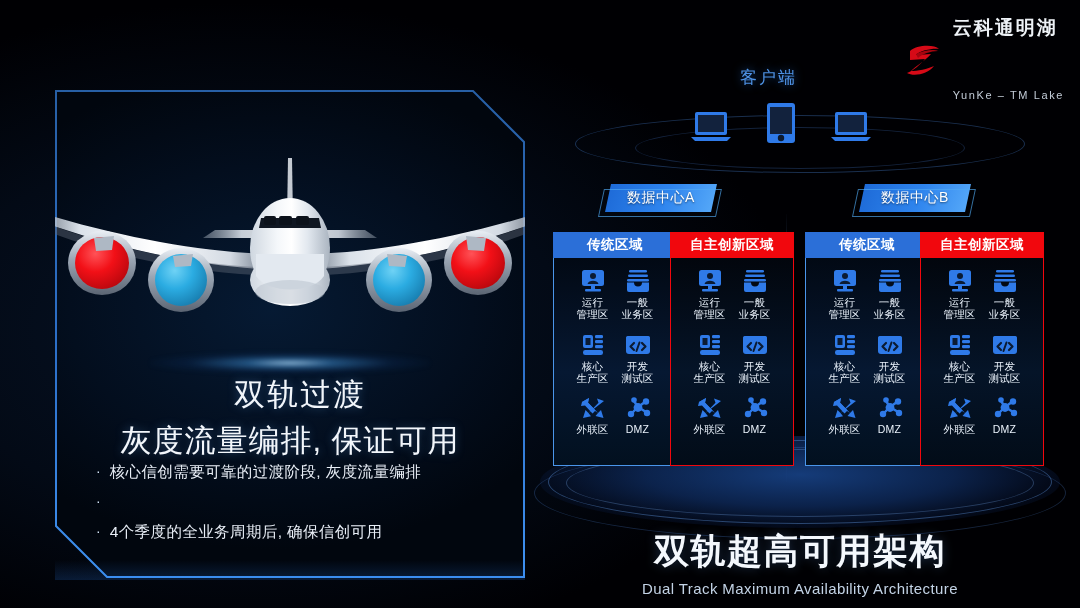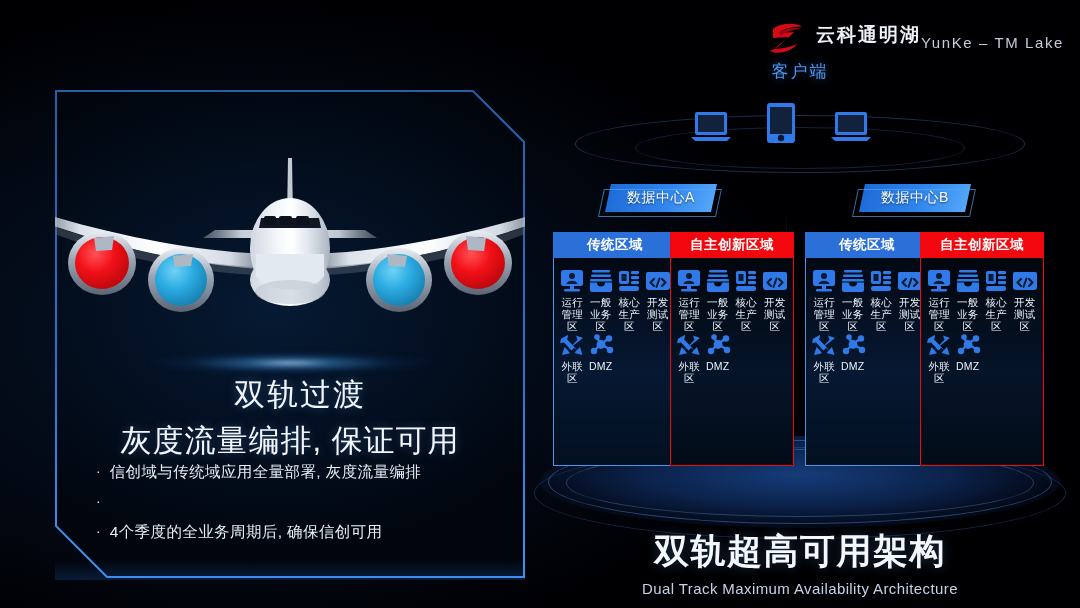--- a/index.html
+++ b/index.html
@@ -21,23 +21,23 @@
   
   .title {
     position: absolute; left: 112px; top: 22px;
     font-size: 30px; font-weight: 700; letter-spacing: 1px;
     color: #2a7fe0;
     text-shadow: 0 0 14px rgba(32,110,210,.65), 0 0 3px rgba(120,180,255,.5);
     white-space: nowrap;
   }
   .logo { position: absolute; right: 16px; top: 18px; display: flex; align-items: center; gap: 9px; }
   .logo-mark { width: 40px; height: 40px; position: relative; }
-  .logo-text { display: flex; flex-direction: row; line-height: 1.05; }
+  .logo-text { display: flex; flex-direction: column; line-height: 1.05; gap: 35px; }
   .logo-cn { font-size: 19px; font-weight: 700; color: #eef2f7; letter-spacing: 2px; }
-  .logo-en { font-size: 15px; color: #c3ccd8; letter-spacing: 1.6px; margin-top: 10px; }
+  .logo-en { font-size: 11px; color: #c3ccd8; letter-spacing: 1.6px; margin-top: 17px; }
 
   
   .panel {
     position: absolute; left: 55px; top: 90px; width: 470px; height: 488px;
     background:
       radial-gradient(ellipse 420px 300px at 46% 45%, #061a33 0%, #030e1e 48%, #01060e 80%);
     clip-path: polygon(0 0, 418px 0, 470px 52px, 470px 488px, 52px 488px, 0 436px);
   }
   .panel-border {
     position: absolute; left: 55px; top: 90px; width: 470px; height: 488px;
@@ -62,21 +62,21 @@
   .headline .l1 { font-size: 31px; font-weight: 400; letter-spacing: 2px; text-shadow: 0 0 10px rgba(110,175,255,.35); margin-left: 20px; }
   .headline .l2 { font-size: 31px; font-weight: 400; letter-spacing: 1px; margin-top: 4px; text-shadow: 0 0 10px rgba(110,175,255,.35); }
 
   .bullets { position: absolute; left: 96px; top: 462px; width: 400px; }
   .bullet { display: flex; align-items: flex-start; gap: 9px; margin-bottom: 11px; }
   .bullet .dot { color: #cfe0f2; font-size: 14px; line-height: 19px; }
   .bullet .txt { color: #e8eef6; font-size: 15.5px; line-height: 19px; letter-spacing: .4px; }
 
   
   .client-label {
-    position: absolute; left: 740px; top: 60px; width: 120px; text-align: center;
+    position: absolute; left: 740px; top: 66px; width: 120px; text-align: left;
     font-size: 17px; color: #4f93e6; letter-spacing: 2px;
     text-shadow: 0 0 10px rgba(40,120,220,.55);
   }
   .client-ring {
     position: absolute; left: 575px; top: 115px; width: 450px; height: 58px;
     border: 1px solid rgba(60,110,180,.42); border-radius: 50%;
   }
   .client-ring.inner {
     left: 635px; top: 127px; width: 330px; height: 42px;
     border-color: rgba(55,100,170,.34);
@@ -99,22 +99,22 @@
 
   .zone {
     position: absolute; width: 124px;
     display: flex; flex-direction: column; align-items: stretch;
   }
   .zone-head {
     height: 26px; display: flex; align-items: center; justify-content: center;
     font-size: 13.5px; font-weight: 700; color: #fff; letter-spacing: .5px;
   }
   .zone-body {
-    height: 208px; padding: 10px 4px 6px;
-    display: grid; grid-template-columns: 1fr 1fr 1fr 1fr; grid-template-rows: 1fr 1fr 1fr;
+    height: 208px; padding: 10px 16px 6px;
+    display: grid; grid-template-columns: 1fr 1fr; grid-template-rows: 1fr 1fr 1fr;
     background: linear-gradient(180deg, #020914 0%, #061832 55%, #02101f 100%);
   }
   .zone.trad .zone-head { background: #2b6fd8; }
   .zone.trad .zone-body { border: 1px solid #4a95ea; border-top: none; }
   .zone.inno .zone-head { background: #f1070d; }
   .zone.inno .zone-body { border: 1px solid #f1070d; border-top: none;
     background: linear-gradient(180deg, #02060d 0%, #051428 55%, #020c18 100%); }
 
   .cell { display: flex; flex-direction: column; align-items: center; justify-content: flex-start; gap: 2px; }
   .cell .ic { height: 26px; display: flex; align-items: center; justify-content: center; }
@@ -249,21 +249,21 @@
   <div class="ground-glow"></div>
 
   <div class="headline">
     <div class="l1">双轨过渡</div>
     <div class="l2">灰度流量编排, 保证可用</div>
   </div>
 
   <div class="bullets">
     <div class="bullet">
       <span class="dot">·</span>
-      <span class="txt">信创域与传统域应用全量部署, 灰度流量编排</span>
+      <span class="txt">核心信创需要可靠的过渡阶段, 灰度流量编排</span>
     </div>
     <div class="bullet">
       <span class="dot">·</span>
     </div>
     <div class="bullet">
       <span class="dot">·</span>
       <span class="txt">4个季度的全业务周期后, 确保信创可用</span>
     </div>
   </div>
 

